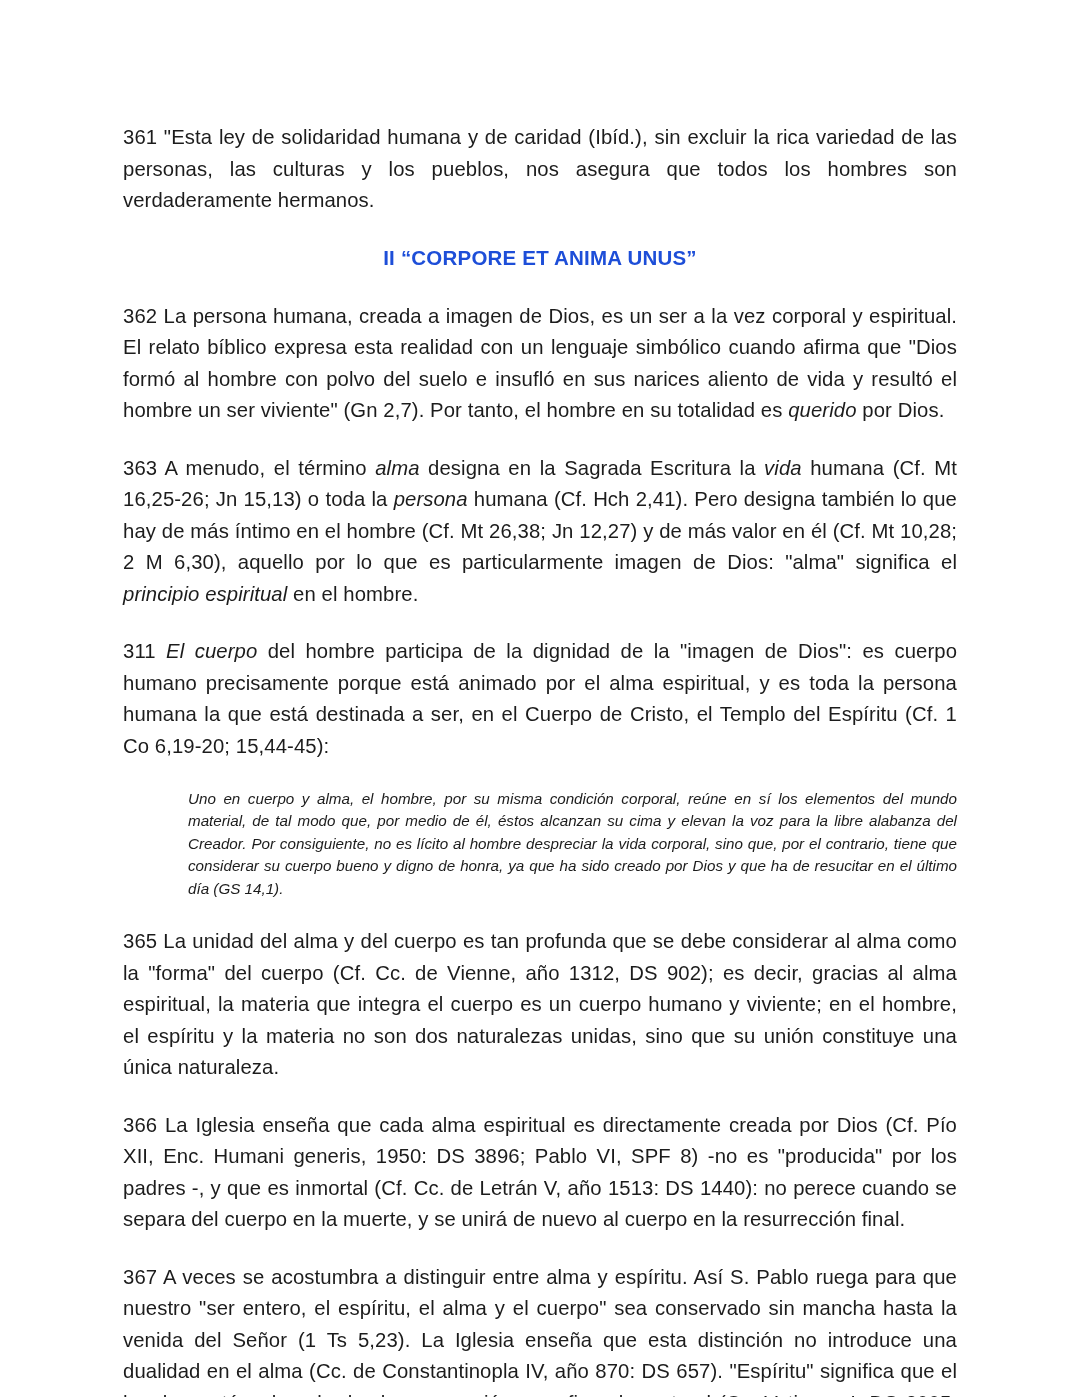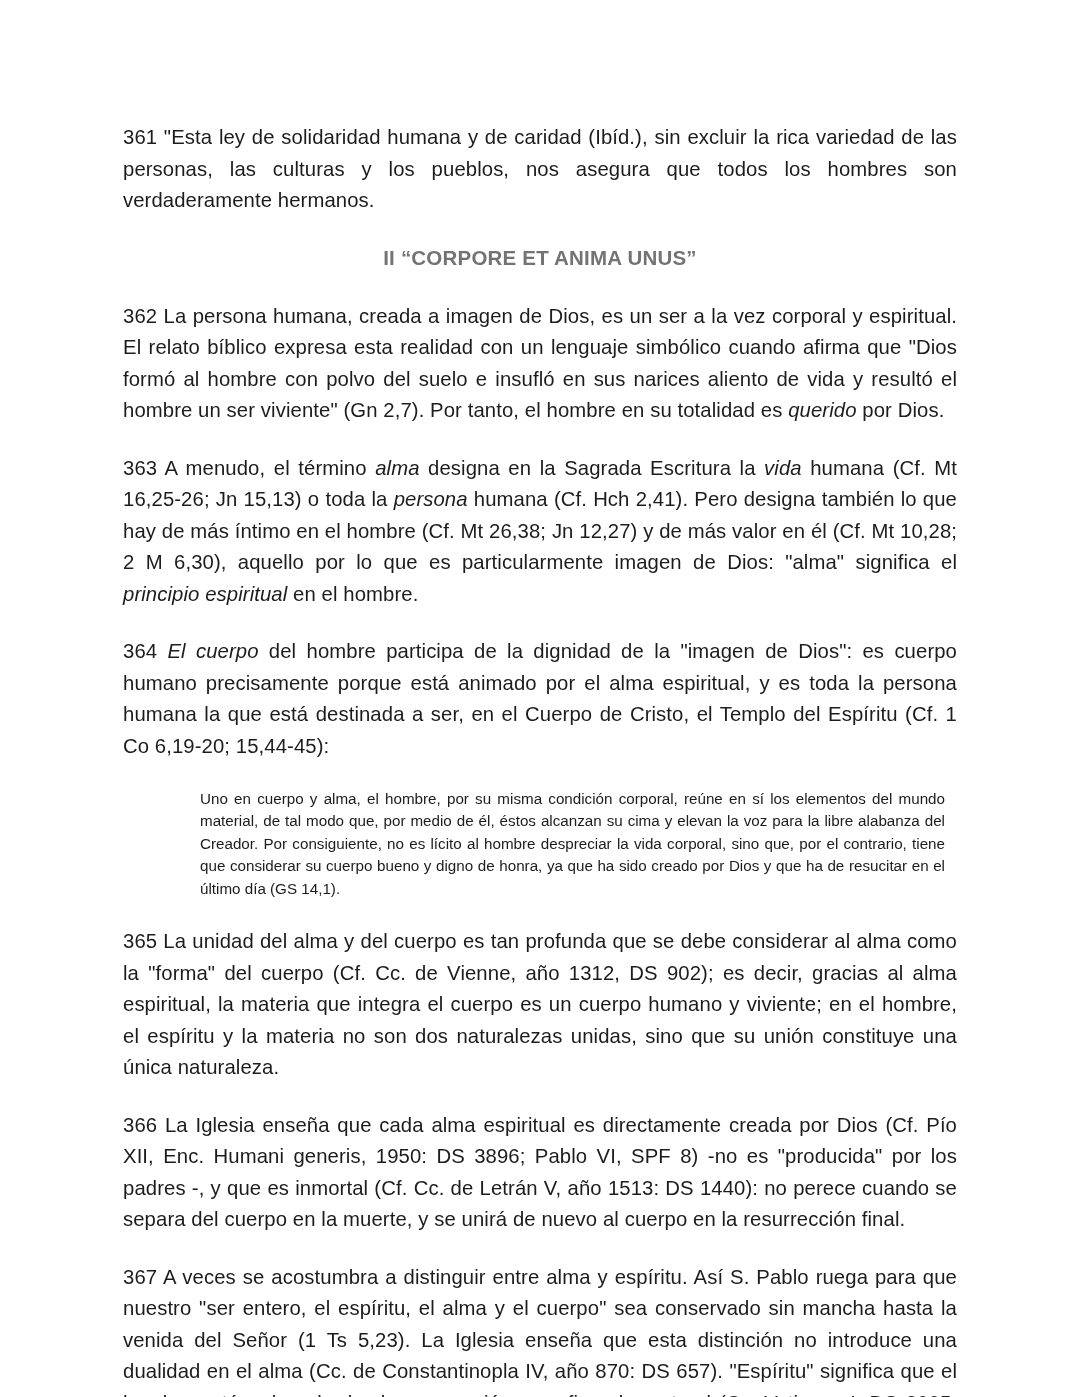--- a/index.html
+++ b/index.html
@@ -36,53 +36,54 @@
   }
   p.para:last-child {
     margin-bottom: 0;
   }
   h2.section-heading {
     margin: 14px 0 28px 0;
     font-size: 20.5px;
     line-height: 30px;
     font-weight: bold;
     text-align: center;
-    color: #737373;
+    color: #1d4ed8;
     letter-spacing: 0.01em;
   }
   blockquote.quote-block {
     margin: 0 0 26px 0;
     padding: 0 0 0 65px;
     font-size: 15.2px;
     line-height: 22.4px;
     text-align: justify;
     text-justify: inter-word;
     color: #1c1c1c;
   }
   blockquote.quote-block p {
-    margin: 12px;
+    margin: 0;
+    font-style: italic;
   }
   em { }
   .num { font-style: normal; }
 </style>
 </head>
 <body>
 
 <div class="page">
   <div class="doc-body">
 
     <p class="para">361 "Esta ley de solidaridad humana y de caridad (Ibíd.), sin excluir la rica variedad de las personas, las culturas y los pueblos, nos asegura que todos los hombres son verdaderamente hermanos.</p>
 
     <h2 class="section-heading">II “CORPORE ET ANIMA UNUS”</h2>
 
     <p class="para"><span>362 La persona humana, creada a imagen de Dios, es un ser a la vez corporal y espiritual. El relato bíblico expresa esta realidad con un lenguaje simbólico cuando afirma que "Dios formó al hombre con polvo del suelo e insufló en sus narices aliento de vida y resultó el hombre un ser viviente" (Gn 2,7). Por tanto, el hombre en su totalidad es </span><em>querido</em><span> por Dios.</span></p>
 
     <p class="para"><span>363 A menudo, el término </span><em>alma</em><span> designa en la Sagrada Escritura la </span><em>vida</em><span> humana (Cf. Mt 16,25-26; Jn 15,13) o toda la </span><em>persona</em><span> humana (Cf. Hch 2,41). Pero designa también lo que hay de más íntimo en el hombre (Cf. Mt 26,38; Jn 12,27) y de más valor en él (Cf. Mt 10,28; 2 M 6,30), aquello por lo que es particularmente imagen de Dios: "alma" significa el </span><em>principio espiritual</em><span> en el hombre.</span></p>
 
-    <p class="para"><span class="num">364 </span><em>El cuerpo</em><span> del hombre participa de la dignidad de la "imagen de Dios": es cuerpo humano precisamente porque está animado por el alma espiritual, y es toda la persona humana la que está destinada a ser, en el Cuerpo de Cristo, el Templo del Espíritu (Cf. 1 Co 6,19-20; 15,44-45):</span></p>
+    <p class="para"><span class="num">311 </span><em>El cuerpo</em><span> del hombre participa de la dignidad de la "imagen de Dios": es cuerpo humano precisamente porque está animado por el alma espiritual, y es toda la persona humana la que está destinada a ser, en el Cuerpo de Cristo, el Templo del Espíritu (Cf. 1 Co 6,19-20; 15,44-45):</span></p>
 
     <blockquote class="quote-block">
       <p>Uno en cuerpo y alma, el hombre, por su misma condición corporal, reúne en sí los elementos del mundo material, de tal modo que, por medio de él, éstos alcanzan su cima y elevan la voz para la libre alabanza del Creador. Por consiguiente, no es lícito al hombre despreciar la vida corporal, sino que, por el contrario, tiene que considerar su cuerpo bueno y digno de honra, ya que ha sido creado por Dios y que ha de resucitar en el último día (GS 14,1).</p>
     </blockquote>
 
     <p class="para">365 La unidad del alma y del cuerpo es tan profunda que se debe considerar al alma como la "forma" del cuerpo (Cf. Cc. de Vienne, año 1312, DS 902); es decir, gracias al alma espiritual, la materia que integra el cuerpo es un cuerpo humano y viviente; en el hombre, el espíritu y la materia no son dos naturalezas unidas, sino que su unión constituye una única naturaleza.</p>
 
     <p class="para">366 La Iglesia enseña que cada alma espiritual es directamente creada por Dios (Cf. Pío XII, Enc. Humani generis, 1950: DS 3896; Pablo VI, SPF 8) -no es "producida" por los padres -, y que es inmortal (Cf. Cc. de Letrán V, año 1513: DS 1440): no perece cuando se separa del cuerpo en la muerte, y se unirá de nuevo al cuerpo en la resurrección final.</p>
 
     <p class="para">367 A veces se acostumbra a distinguir entre alma y espíritu. Así S. Pablo ruega para que nuestro "ser entero, el espíritu, el alma y el cuerpo" sea conservado sin mancha hasta la venida del Señor (1 Ts 5,23). La Iglesia enseña que esta distinción no introduce una dualidad en el alma (Cc. de Constantinopla IV, año 870: DS 657). "Espíritu" significa que el hombre está ordenado desde su creación a su fin sobrenatural (Cc. Vaticano I: DS 3005; Cf. GS 22,5), y que su alma es capaz de ser elevada gratuitamente a la comunión con Dios (Cf. Pío XII, Humani generis, año 1950: DS 3891).</p>

